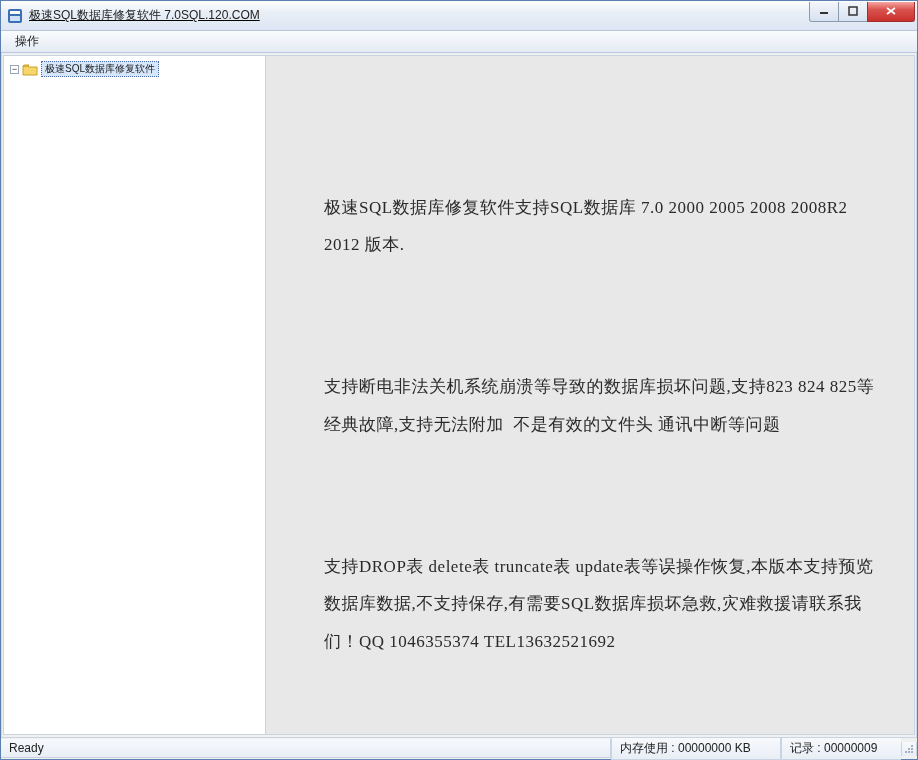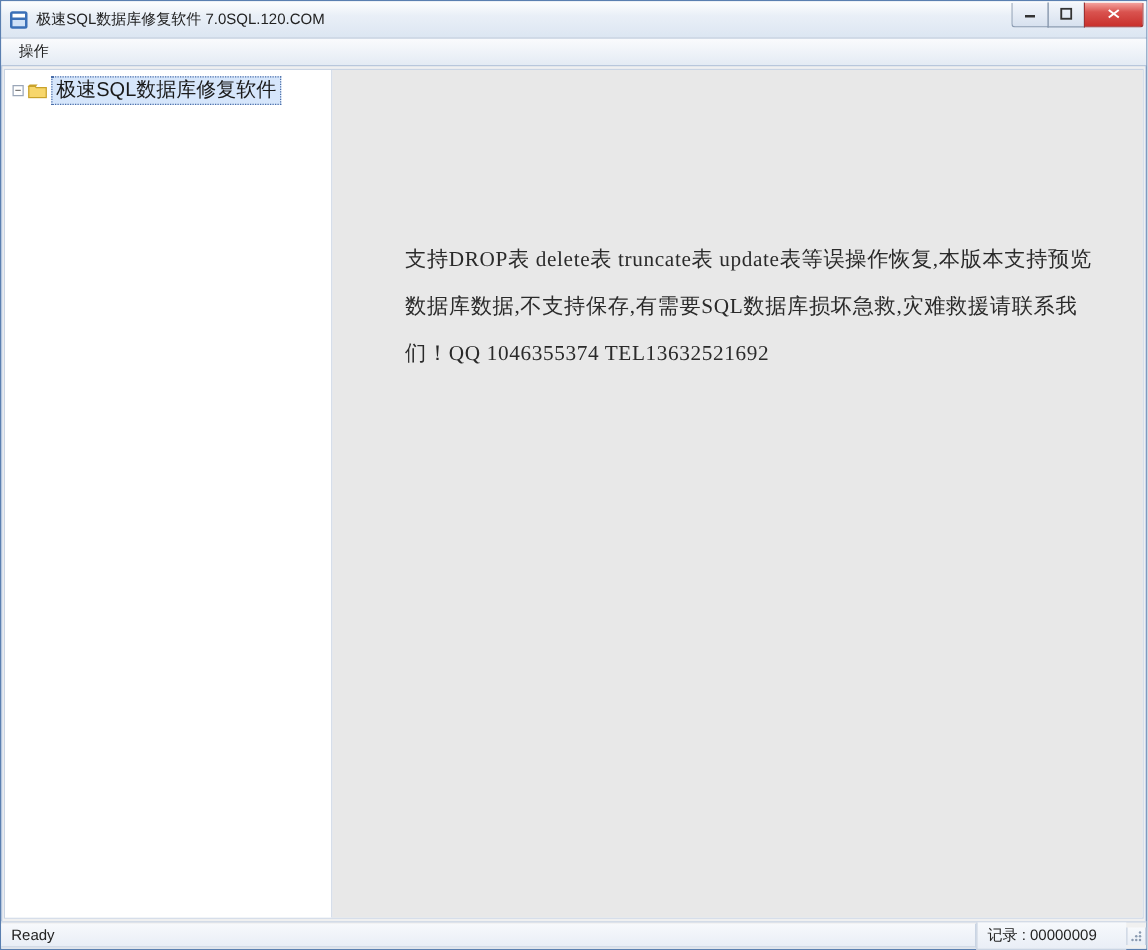--- a/index.html
+++ b/index.html
@@ -20,20 +20,21 @@
     box-shadow: 0 0 0 1px #ccd8ea inset;
   }
   
   .titlebar {
     height: 30px;
     background: linear-gradient(#fdfefe, #e9eff7 40%, #dce6f2);
     border-bottom: 1px solid #b8c7dc;
     display: flex;
     align-items: center;
     padding-left: 6px;
+    text-decoration: underline;
   }
   .titlebar .app-icon {
     width: 16px; height: 16px;
     margin-right: 6px;
     display: inline-flex;
     align-items: center;
     justify-content: center;
   }
   .titlebar .title-text {
     color: #222;
@@ -118,21 +119,21 @@
     line-height: 1;
     color: #333;
     background: #fff;
   }
   .folder-icon svg { display:block; }
   .tree-label {
     background: #d6e6fb;
     border: 1px dotted #4a6ea9;
     color: #1a1a1a;
     padding: 0 3px;
-    font-size: 16px;
+    font-size: 10px;
   }
 
   .detail-pane {
     flex: 1;
     background: #e8e8e8;
     position: relative;
     overflow: hidden;
   }
   .detail-text {
     position: absolute;
@@ -226,27 +227,30 @@
           <svg width="16" height="13" viewBox="0 0 16 13">
             <path d="M1 3 h5 l1 1 h8 v8 h-14 z" fill="#f7d66b" stroke="#c9a22a"></path>
             <path d="M1 3 h5 l1 -1 h-5 z" fill="#f7d66b" stroke="#c9a22a"></path>
           </svg>
         </span>
         <span class="tree-label">极速SQL数据库修复软件</span>
       </div>
     </div>
     <div class="detail-pane">
       <div class="detail-text">
+        <p>极速SQL数据库修复软件支持SQL数据库 7.0 2000 2005 2008 2008R2 2012 版本.</p>
+        <p>支持断电非法关机系统崩溃等导致的数据库损坏问题,支持823 824 825等经典故障,支持无法附加  不是有效的文件头 通讯中断等问题</p>
         <p>支持DROP表 delete表 truncate表 update表等误操作恢复,本版本支持预览数据库数据,不支持保存,有需要SQL数据库损坏急救,灾难救援请联系我们！QQ 1046355374 TEL13632521692</p>
       </div>
     </div>
   </div>
 
   <div class="statusbar">
     <div class="status-cell ready">Ready</div>
+    <div class="status-cell mem">内存使用 : 00000000 KB</div>
     <div class="status-cell rec">记录 : 00000009</div>
     <div class="status-cell grip">
       <svg width="12" height="12">
         <circle cx="10" cy="10" r="1" fill="#8a9ab0"></circle>
         <circle cx="7" cy="10" r="1" fill="#8a9ab0"></circle>
         <circle cx="10" cy="7" r="1" fill="#8a9ab0"></circle>
         <circle cx="4" cy="10" r="1" fill="#8a9ab0"></circle>
         <circle cx="7" cy="7" r="1" fill="#8a9ab0"></circle>
         <circle cx="10" cy="4" r="1" fill="#8a9ab0"></circle>
       </svg>

